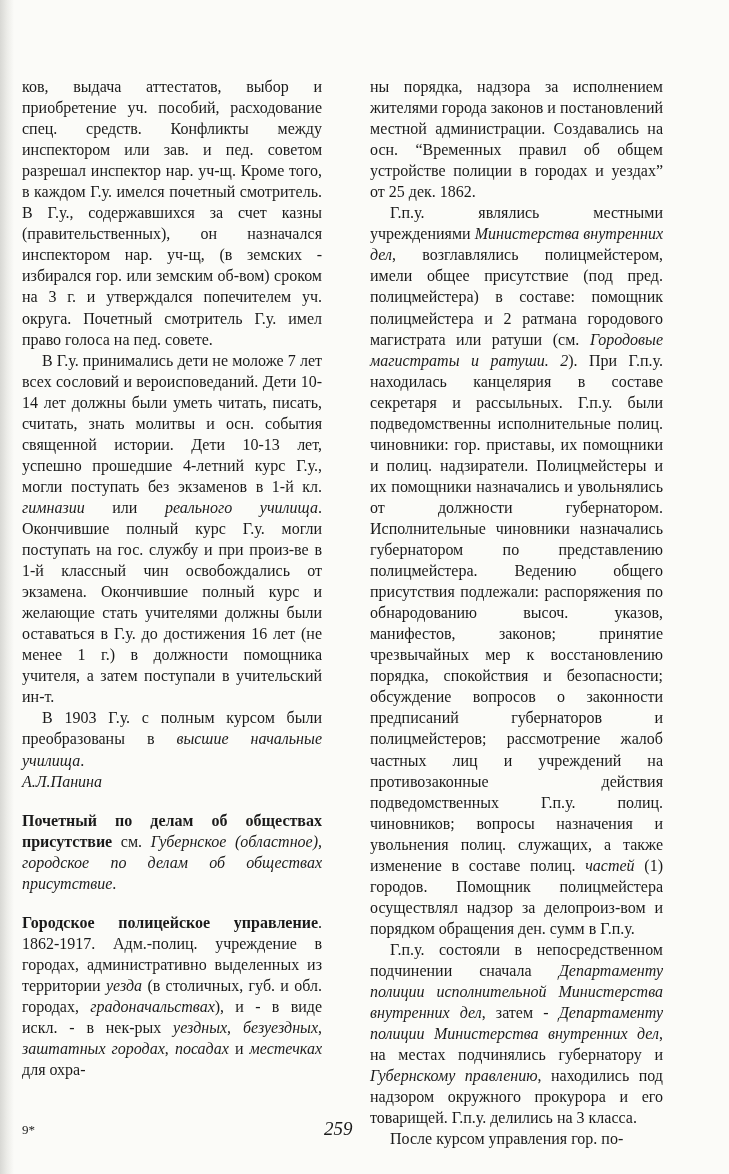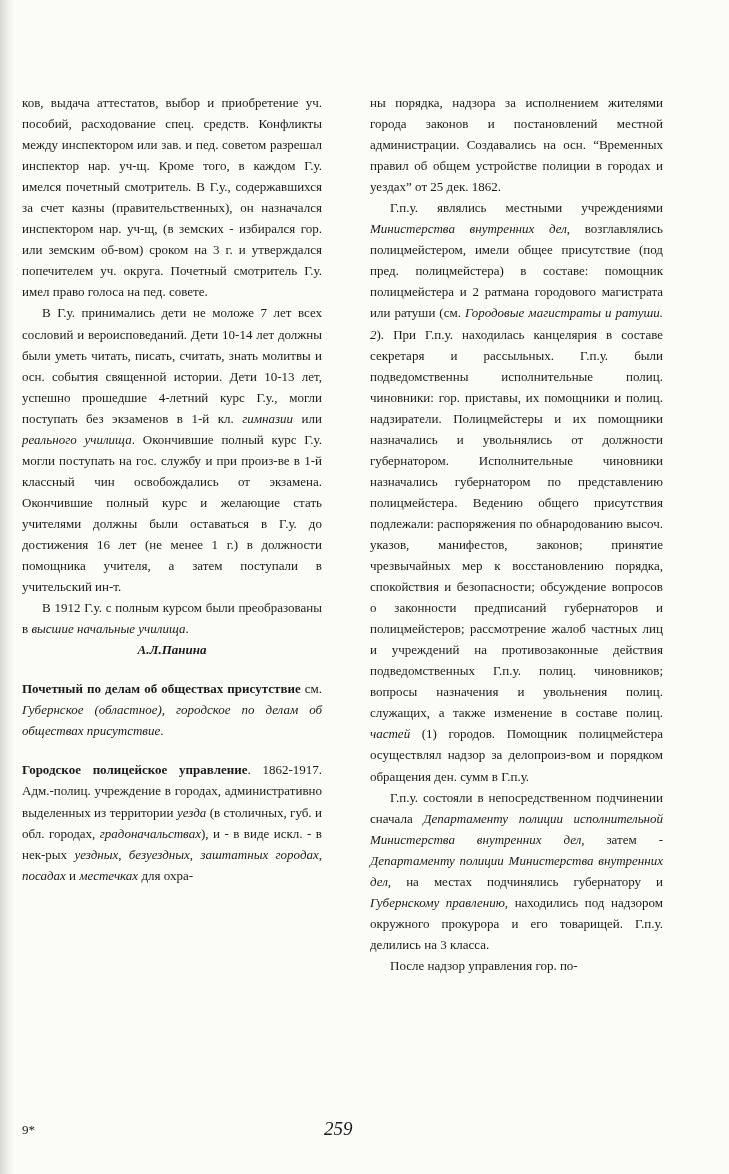--- a/index.html
+++ b/index.html
@@ -8,63 +8,63 @@
     background:#fbfbf8;
     position:relative;
     font-family:"Liberation Serif", "DejaVu Serif", serif;
     color:#1a1a1a;
   }
   .edge-shadow {
     position:absolute; left:0; top:0; bottom:0; width:14px;
     background:linear-gradient(to right, #d8d8d4 0%, #ecece8 50%, rgba(251,251,248,0) 100%);
   }
   .col {
-    position:absolute; top:92px;
-    font-size:13px; line-height:21.05px;
+    position:absolute; top:76px;
+    font-size:16px; line-height:21.05px;
     text-align:justify; hyphens:manual;
   }
   .col.left { left:22px; width:300px; }
   .col.right { left:370px; width:293px; }
   .col p { margin:0; }
   .col p.indent { text-indent:20px; }
   .col p.gap { margin-top:10px; }
   .col p.gap2 { margin-top:18px; }
-  .col p.sig { text-align:center; font-style:italic; font-weight:bold; }
+  .col p.sig { text-align:left; font-style:italic; font-weight:normal; }
   .b { font-weight:bold; }
   .i { font-style:italic; }
   .folio {
     position:absolute; top:1118px; font-size:19px; font-style:italic;
   }
   .folio.page { left:324px;text-align:center; }
   .folio.sig9 { left:22px; font-size:13px; top:1122px; font-style:normal; }
 </style>
 </head>
 <body>
 
 <div class="edge-shadow"></div>
 
 <div class="col left">
   <p><span>ков, выдача аттестатов, выбор и приобретение уч. пособий, расходование спец. средств. Конфликты между инспектором или зав. и пед. советом разрешал инспектор нар. уч-щ. Кроме того, в каждом Г.у. имелся почетный смотритель. В Г.у., содержавшихся за счет казны (правительственных), он назначался инспектором нар. уч-щ, (в земских - избирался гор. или земским об-вом) сроком на 3 г. и утверждался попечителем уч. округа. Почетный смотритель Г.у. имел право голоса на пед. совете.</span></p>
 
   <p class="indent"><span>В Г.у. принимались дети не моложе 7 лет всех сословий и вероисповеданий. Дети 10-14 лет должны были уметь читать, писать, считать, знать молитвы и осн. события священной истории. Дети 10-13 лет, успешно прошедшие 4-летний курс Г.у., могли поступать без экзаменов в 1-й кл. </span><span class="i">гимназии</span><span> или </span><span class="i">реального училища</span><span>. Окончившие полный курс Г.у. могли поступать на гос. службу и при произ-ве в 1-й классный чин освобождались от экзамена. Окончившие полный курс и желающие стать учителями должны были оставаться в Г.у. до достижения 16 лет (не менее 1 г.) в должности помощника учителя, а затем поступали в учительский ин-т.</span></p>
 
-  <p class="indent"><span>В 1912 Г.у. с полным курсом были преобразованы в </span><span class="i">высшие начальные училища</span><span>.</span></p>
+  <p class="indent"><span>В 1903 Г.у. с полным курсом были преобразованы в </span><span class="i">высшие начальные училища</span><span>.</span></p>
 
 
   <p class="sig">А.Л.Панина</p>
 
   <p class="gap2"><span class="b">Почетный по делам об обществах присутствие</span><span> см. </span><span class="i">Губернское (областное), городское по делам об обществах присутствие</span><span>.</span></p>
 
   <p class="gap2"><span class="b">Городское полицейское управление</span><span>. 1862-1917. Адм.-полиц. учреждение в городах, административно выделенных из территории </span><span class="i">уезда</span><span> (в столичных, губ. и обл. городах, </span><span class="i">градоначальствах</span><span>), и - в виде искл. - в нек-рых </span><span class="i">уездных</span><span>, </span><span class="i">безуездных</span><span>, </span><span class="i">заштатных городах</span><span>, </span><span class="i">посадах</span><span> и </span><span class="i">местечках</span><span> для охра-</span></p>
 </div>
 
 <div class="col right">
   <p><span>ны порядка, надзора за исполнением жителями города законов и постановлений местной администрации. Создавались на осн. “Временных правил об общем устройстве полиции в городах и уездах” от 25 дек. 1862.</span></p>
 
   <p class="indent"><span>Г.п.у. являлись местными учреждениями </span><span class="i">Министерства внутренних дел</span><span>, возглавлялись полицмейстером, имели общее присутствие (под пред. полицмейстера) в составе: помощник полицмейстера и 2 ратмана городового магистрата или ратуши (см. </span><span class="i">Городовые магистраты и ратуши. 2</span><span>). При Г.п.у. находилась канцелярия в составе секретаря и рассыльных. Г.п.у. были подведомственны исполнительные полиц. чиновники: гор. приставы, их помощники и полиц. надзиратели. Полицмейстеры и их помощники назначались и увольнялись от должности губернатором. Исполнительные чиновники назначались губернатором по представлению полицмейстера. Ведению общего присутствия подлежали: распоряжения по обнародованию высоч. указов, манифестов, законов; принятие чрезвычайных мер к восстановлению порядка, спокойствия и безопасности; обсуждение вопросов о законности предписаний губернаторов и полицмейстеров; рассмотрение жалоб частных лиц и учреждений на противозаконные действия подведомственных Г.п.у. полиц. чиновников; вопросы назначения и увольнения полиц. служащих, а также изменение в составе полиц. </span><span class="i">частей</span><span> (1) городов. Помощник полицмейстера осуществлял надзор за делопроиз-вом и порядком обращения ден. сумм в Г.п.у.</span></p>
 
   <p class="indent"><span>Г.п.у. состояли в непосредственном подчинении сначала </span><span class="i">Департаменту полиции исполнительной Министерства внутренних дел</span><span>, затем - </span><span class="i">Департаменту полиции Министерства внутренних дел</span><span>, на местах подчинялись губернатору и </span><span class="i">Губернскому правлению</span><span>, находились под надзором окружного прокурора и его товарищей. Г.п.у. делились на 3 класса.</span></p>
 
-  <p class="indent" style="text-align:left"><span>После надзор управления гор. по-</span></p>
+  <p class="indent" style="text-align:left"><span>После курсом управления гор. по-</span></p>
 </div>
 
 <div class="folio sig9">9*</div>
 <div class="folio page">259</div>
 
 </body></html>

